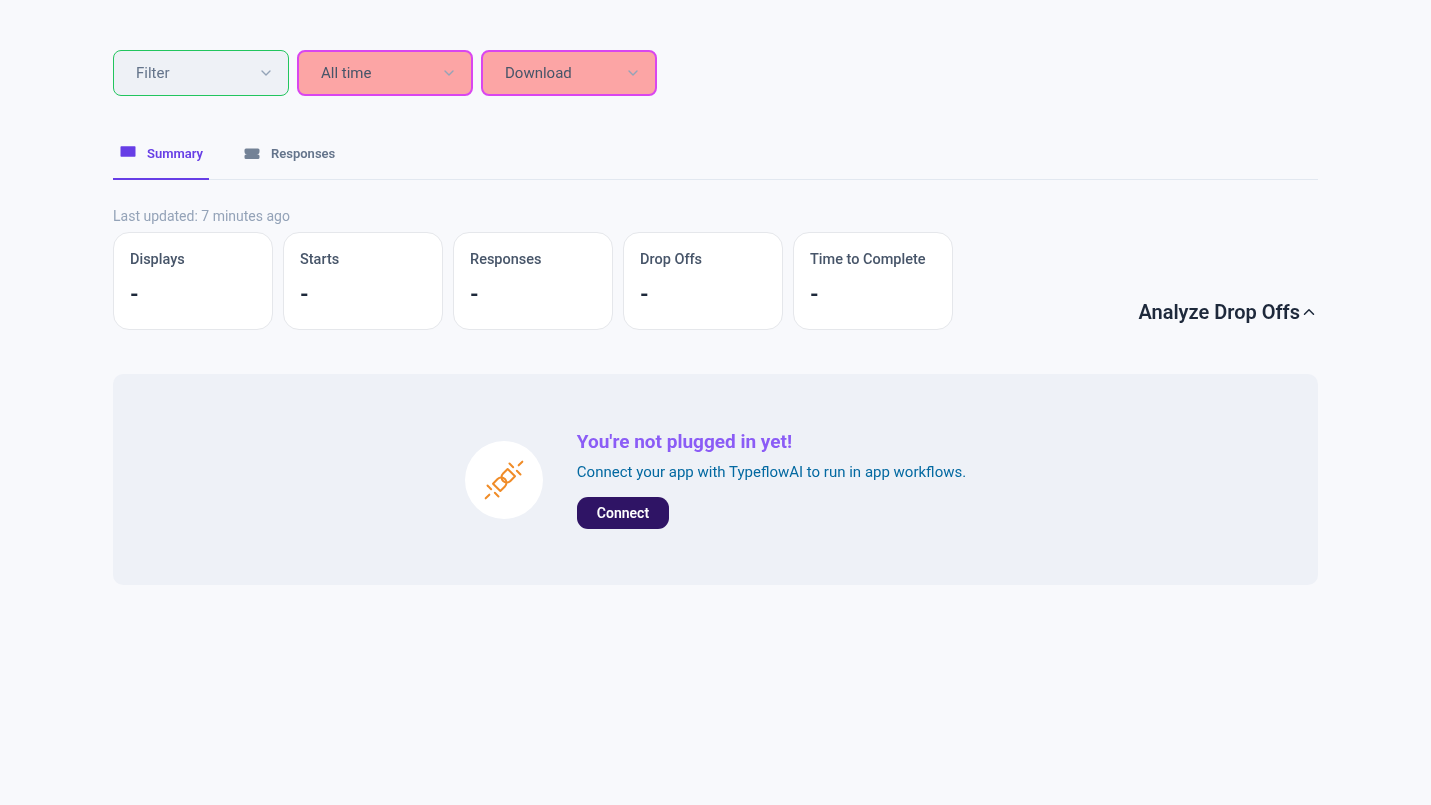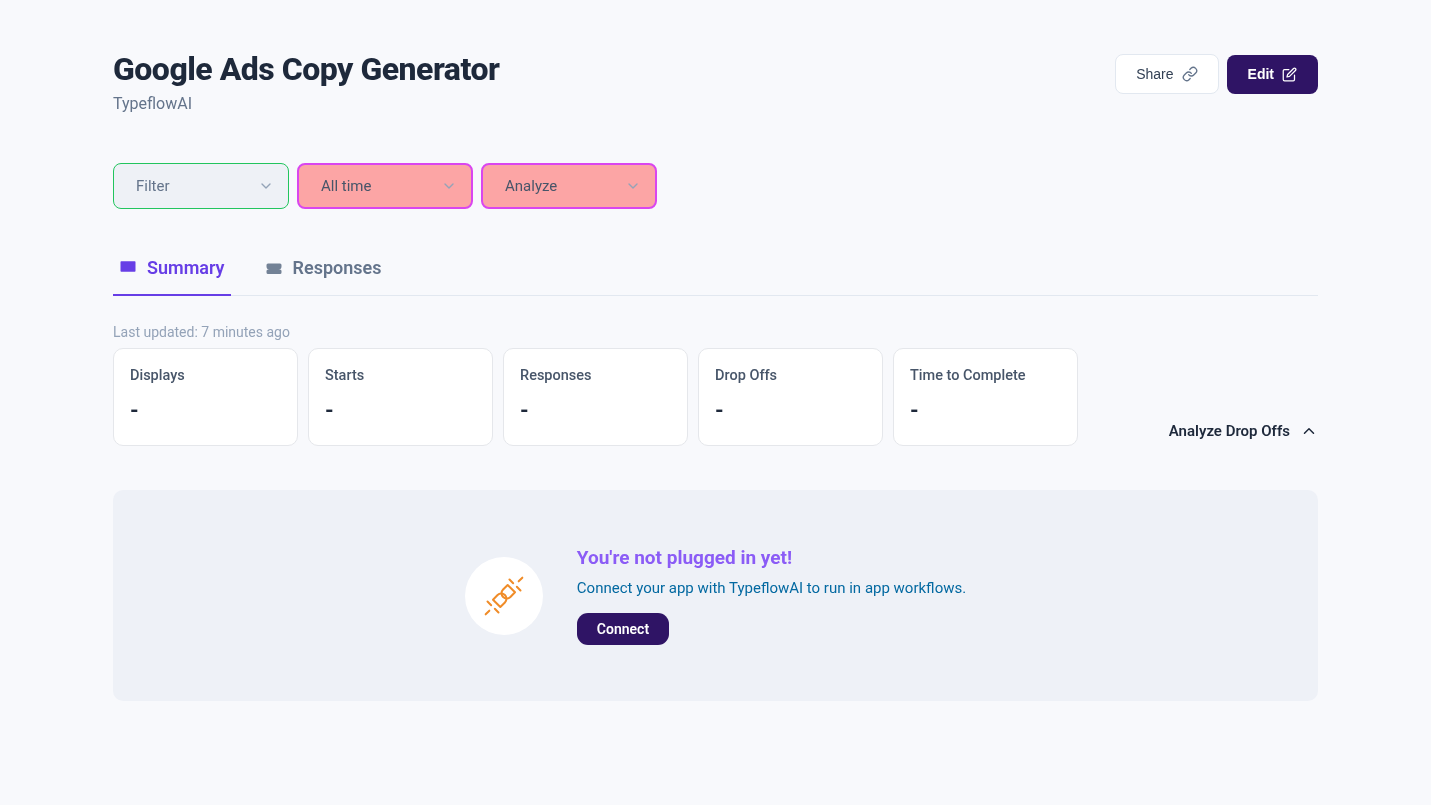--- a/index.html
+++ b/index.html
@@ -91,21 +91,21 @@
       display: flex;
       gap: 28px;
       border-bottom: 1px solid #e2e8f0;
       align-items: flex-end;
     }
     .tab {
       display: inline-flex;
       align-items: center;
       gap: 10px;
       padding: 0 6px 16px 6px;
-      font-size: 18px;
+      font-size: 13px;
       font-weight: 600;
       color: #64748b;
       cursor: pointer;
       border-bottom: 2px solid transparent;
       margin-bottom: -1px;
     }
     .tab.active {
       color: #673ee6;
       border-bottom-color: #673ee6;
     }
@@ -119,24 +119,24 @@
       font-size: 14px;
       color: #94a3b8;
       margin-bottom: 8px;
     }
     .stats-row {
       display: flex;
       gap: 10px;
       align-items: stretch;
     }
     .stat-card {
-      width: 185px;
+      width: 160px;
       background: #fff;
       border: 1px solid #e5e7eb;
-      border-radius: 10px;
+      border-radius: 16px;
       padding: 18px 16px 22px 16px;
     }
     .stat-label {
       font-size: 14.5px;
       color: #475569;
       font-weight: 500;
     }
     .stat-value {
       font-size: 22px;
       font-weight: 700;
@@ -146,22 +146,21 @@
     .analyze-col {
       flex: 1;
       display: flex;
       align-items: flex-end;
       justify-content: flex-end;
       padding-bottom: 6px;
     }
     .analyze-link {
       display: inline-flex;
       align-items: center;
-      gap: 10px;
-      font-size: 15px;
+      font-size: 20px;
       font-weight: 600;
       color: #1e293b;
       cursor: pointer;
     }
 
     .connect-panel {
       margin-top: 44px;
       background: #eef1f7;
       border-radius: 10px;
       padding: 56px 40px;
@@ -202,58 +201,36 @@
       border-radius: 11px;
       margin-top: 16px;
       cursor: pointer;
     }
   </style>
 </head>
 <body>
 
 <div class="container">
 
-  <div class="header-row">
-    <div class="title-block">
-      <h1 class="page-title">Google Ads Copy Generator</h1>
-      <div class="subtitle">TypeflowAI</div>
-    </div>
-    <div class="header-actions">
-      <button class="btn btn-secondary">
-        <span>Share</span>
-        <svg width="16" height="16" viewBox="0 0 24 24" fill="none" stroke="#64748b" stroke-width="2" stroke-linecap="round" stroke-linejoin="round">
-            <path d="M10 13a5 5 0 0 0 7.54.54l3-3a5 5 0 0 0-7.07-7.07l-1.72 1.71"></path>
-            <path d="M14 11a5 5 0 0 0-7.54-.54l-3 3a5 5 0 0 0 7.07 7.07l1.71-1.71"></path>
-          </svg>
-      </button>
-      <button class="btn btn-primary">
-        <span>Edit</span>
-        <svg width="15" height="15" viewBox="0 0 24 24" fill="none" stroke="#fff" stroke-width="2" stroke-linecap="round" stroke-linejoin="round">
-            <path d="M11 4H4a2 2 0 0 0-2 2v14a2 2 0 0 0 2 2h14a2 2 0 0 0 2-2v-7"></path>
-            <path d="M18.5 2.5a2.121 2.121 0 0 1 3 3L12 15l-4 1 1-4 9.5-9.5z"></path>
-          </svg>
-      </button>
-    </div>
-  </div>
 
   <div class="filters-row">
     <div class="select-btn muted">
       <span>Filter</span>
       <svg width="16" height="16" viewBox="0 0 24 24" fill="none" stroke="#94a3b8" stroke-width="2" stroke-linecap="round" stroke-linejoin="round">
           <polyline points="6 9 12 15 18 9"></polyline>
         </svg>
     </div>
     <div class="select-btn">
       <span>All time</span>
       <svg width="16" height="16" viewBox="0 0 24 24" fill="none" stroke="#94a3b8" stroke-width="2" stroke-linecap="round" stroke-linejoin="round">
           <polyline points="6 9 12 15 18 9"></polyline>
         </svg>
     </div>
     <div class="select-btn">
-      <span>Analyze</span>
+      <span>Download</span>
       <svg width="16" height="16" viewBox="0 0 24 24" fill="none" stroke="#94a3b8" stroke-width="2" stroke-linecap="round" stroke-linejoin="round">
           <polyline points="6 9 12 15 18 9"></polyline>
         </svg>
     </div>
   </div>
 
   <div class="tabs">
     <div class="tab active">
       <svg width="18" height="18" viewBox="0 0 24 24" fill="#673ee6">
           <path d="M3 3h18a1 1 0 0 1 1 1v12a1 1 0 0 1-1 1H3a1 1 0 0 1-1-1V4a1 1 0 0 1 1-1zm2 3v8l4-3 3 2 4-5v6H5V6z"></path>

